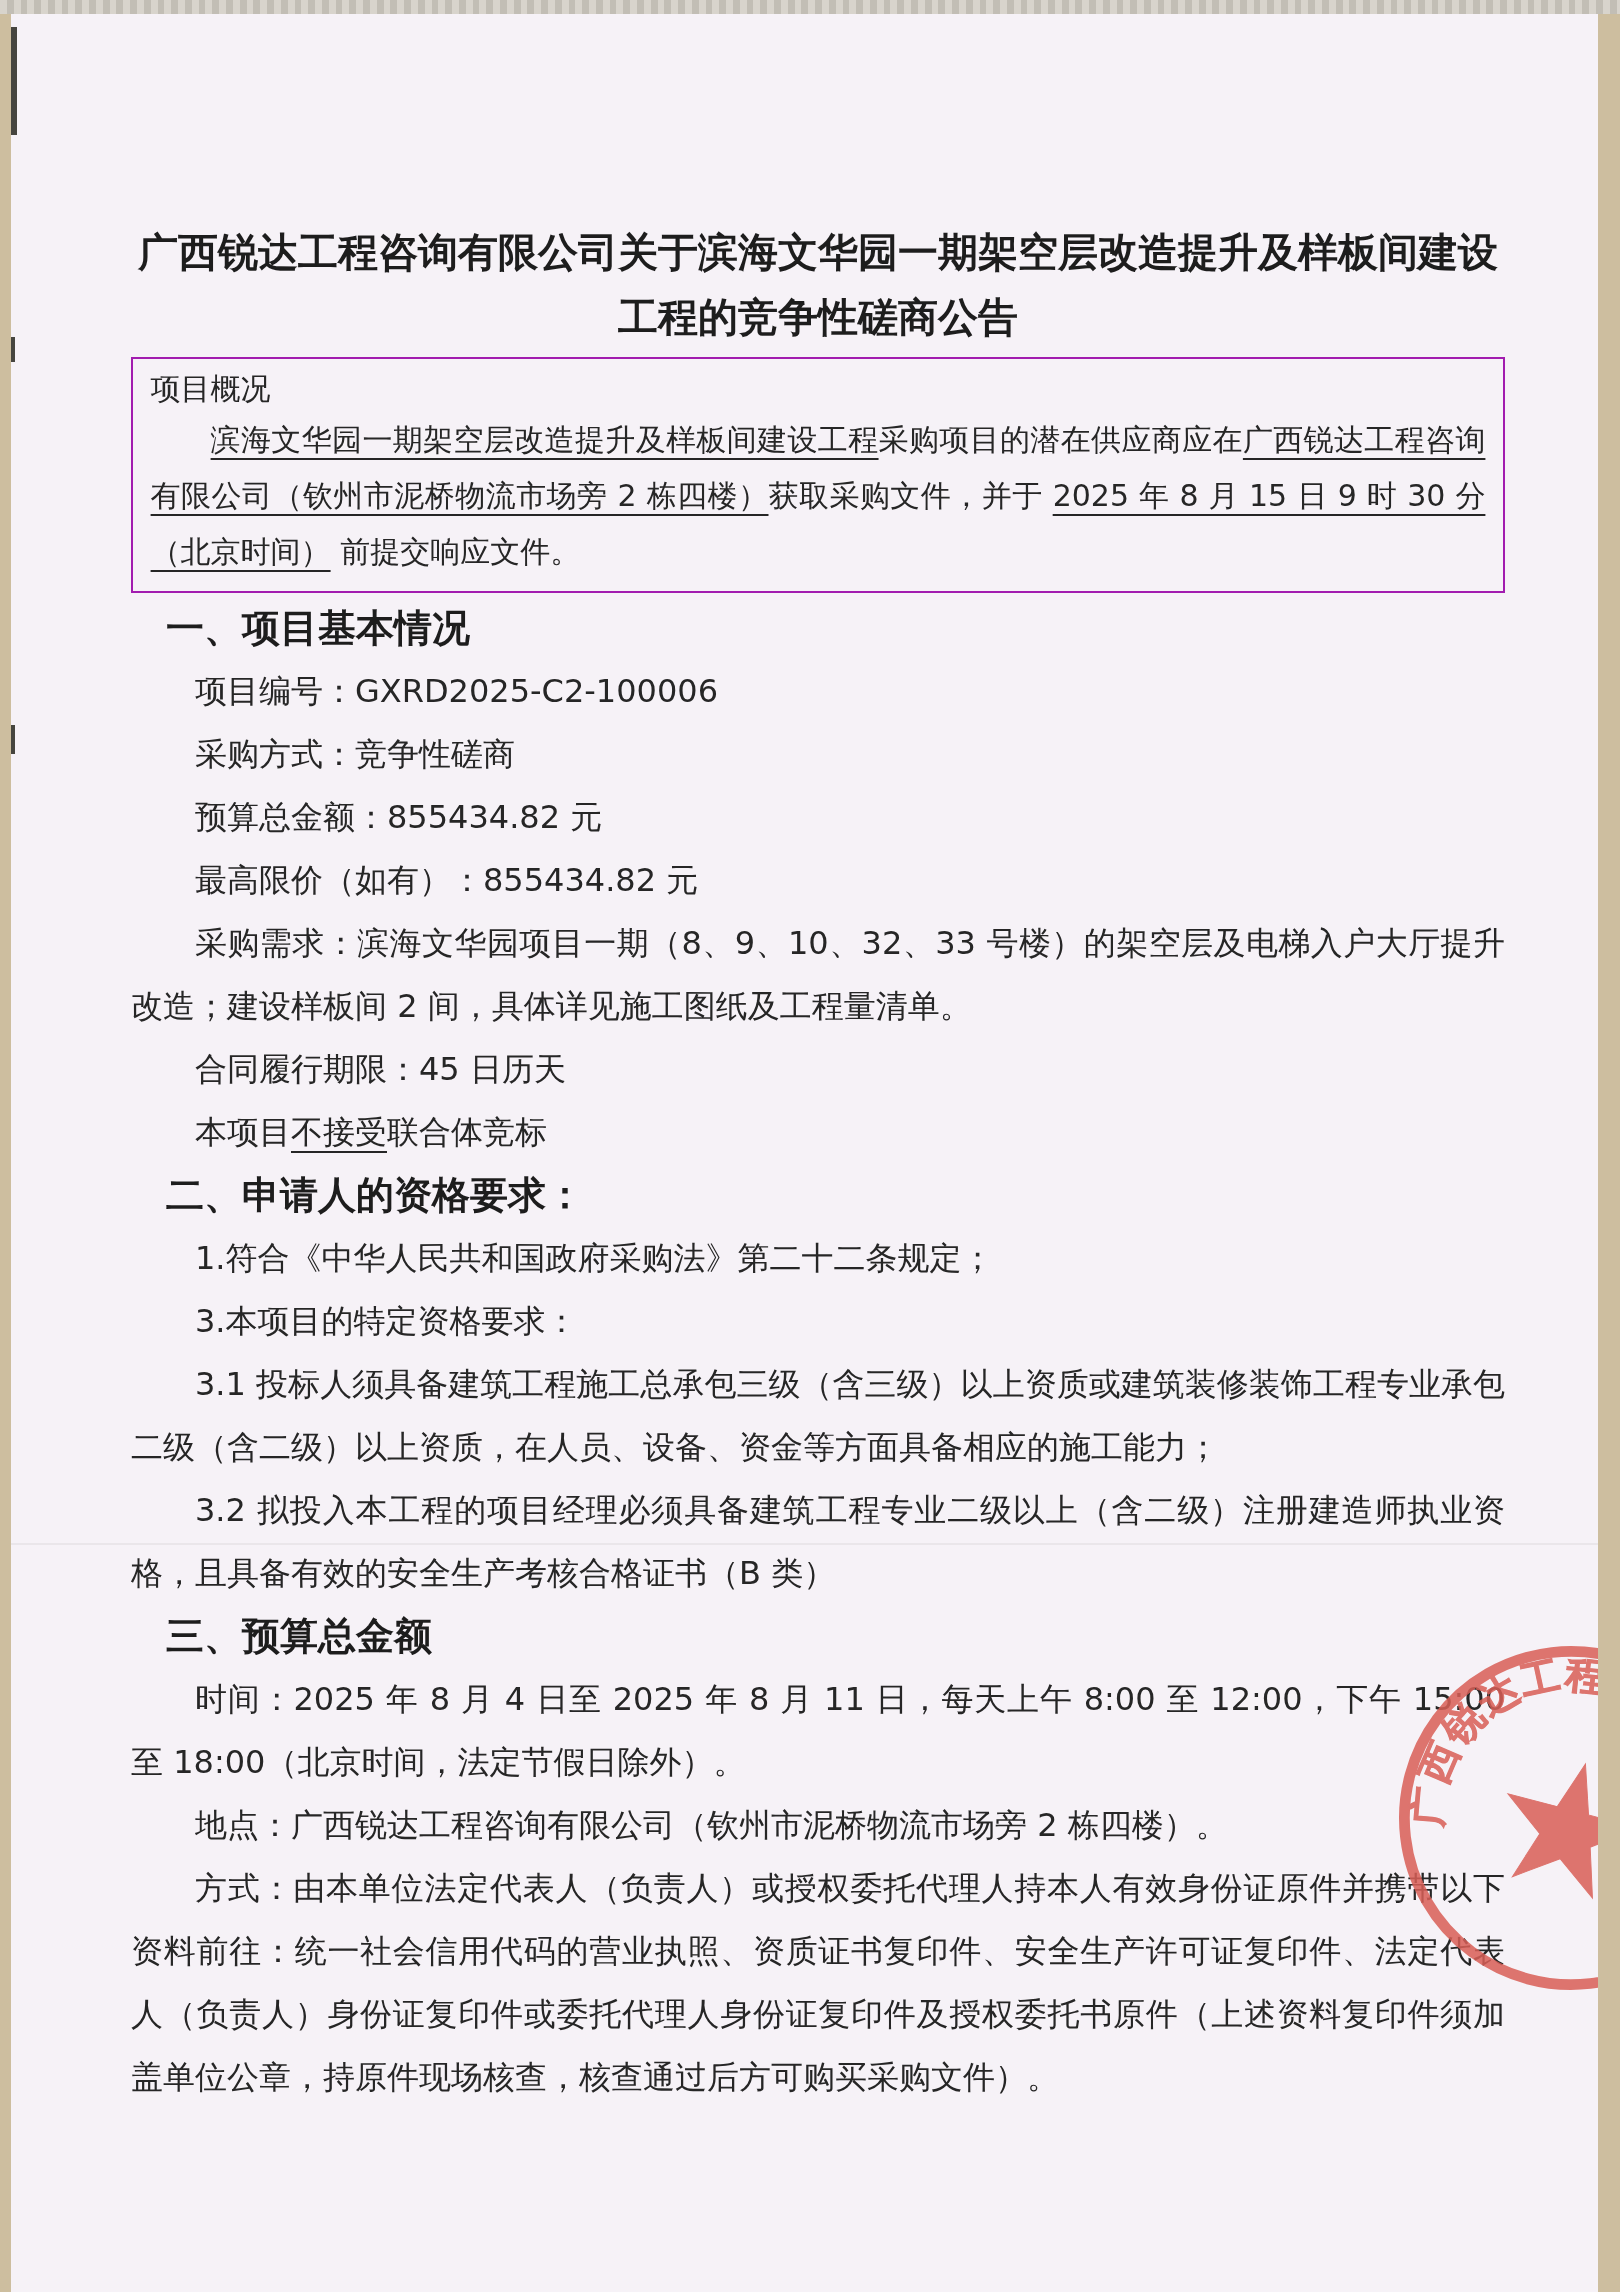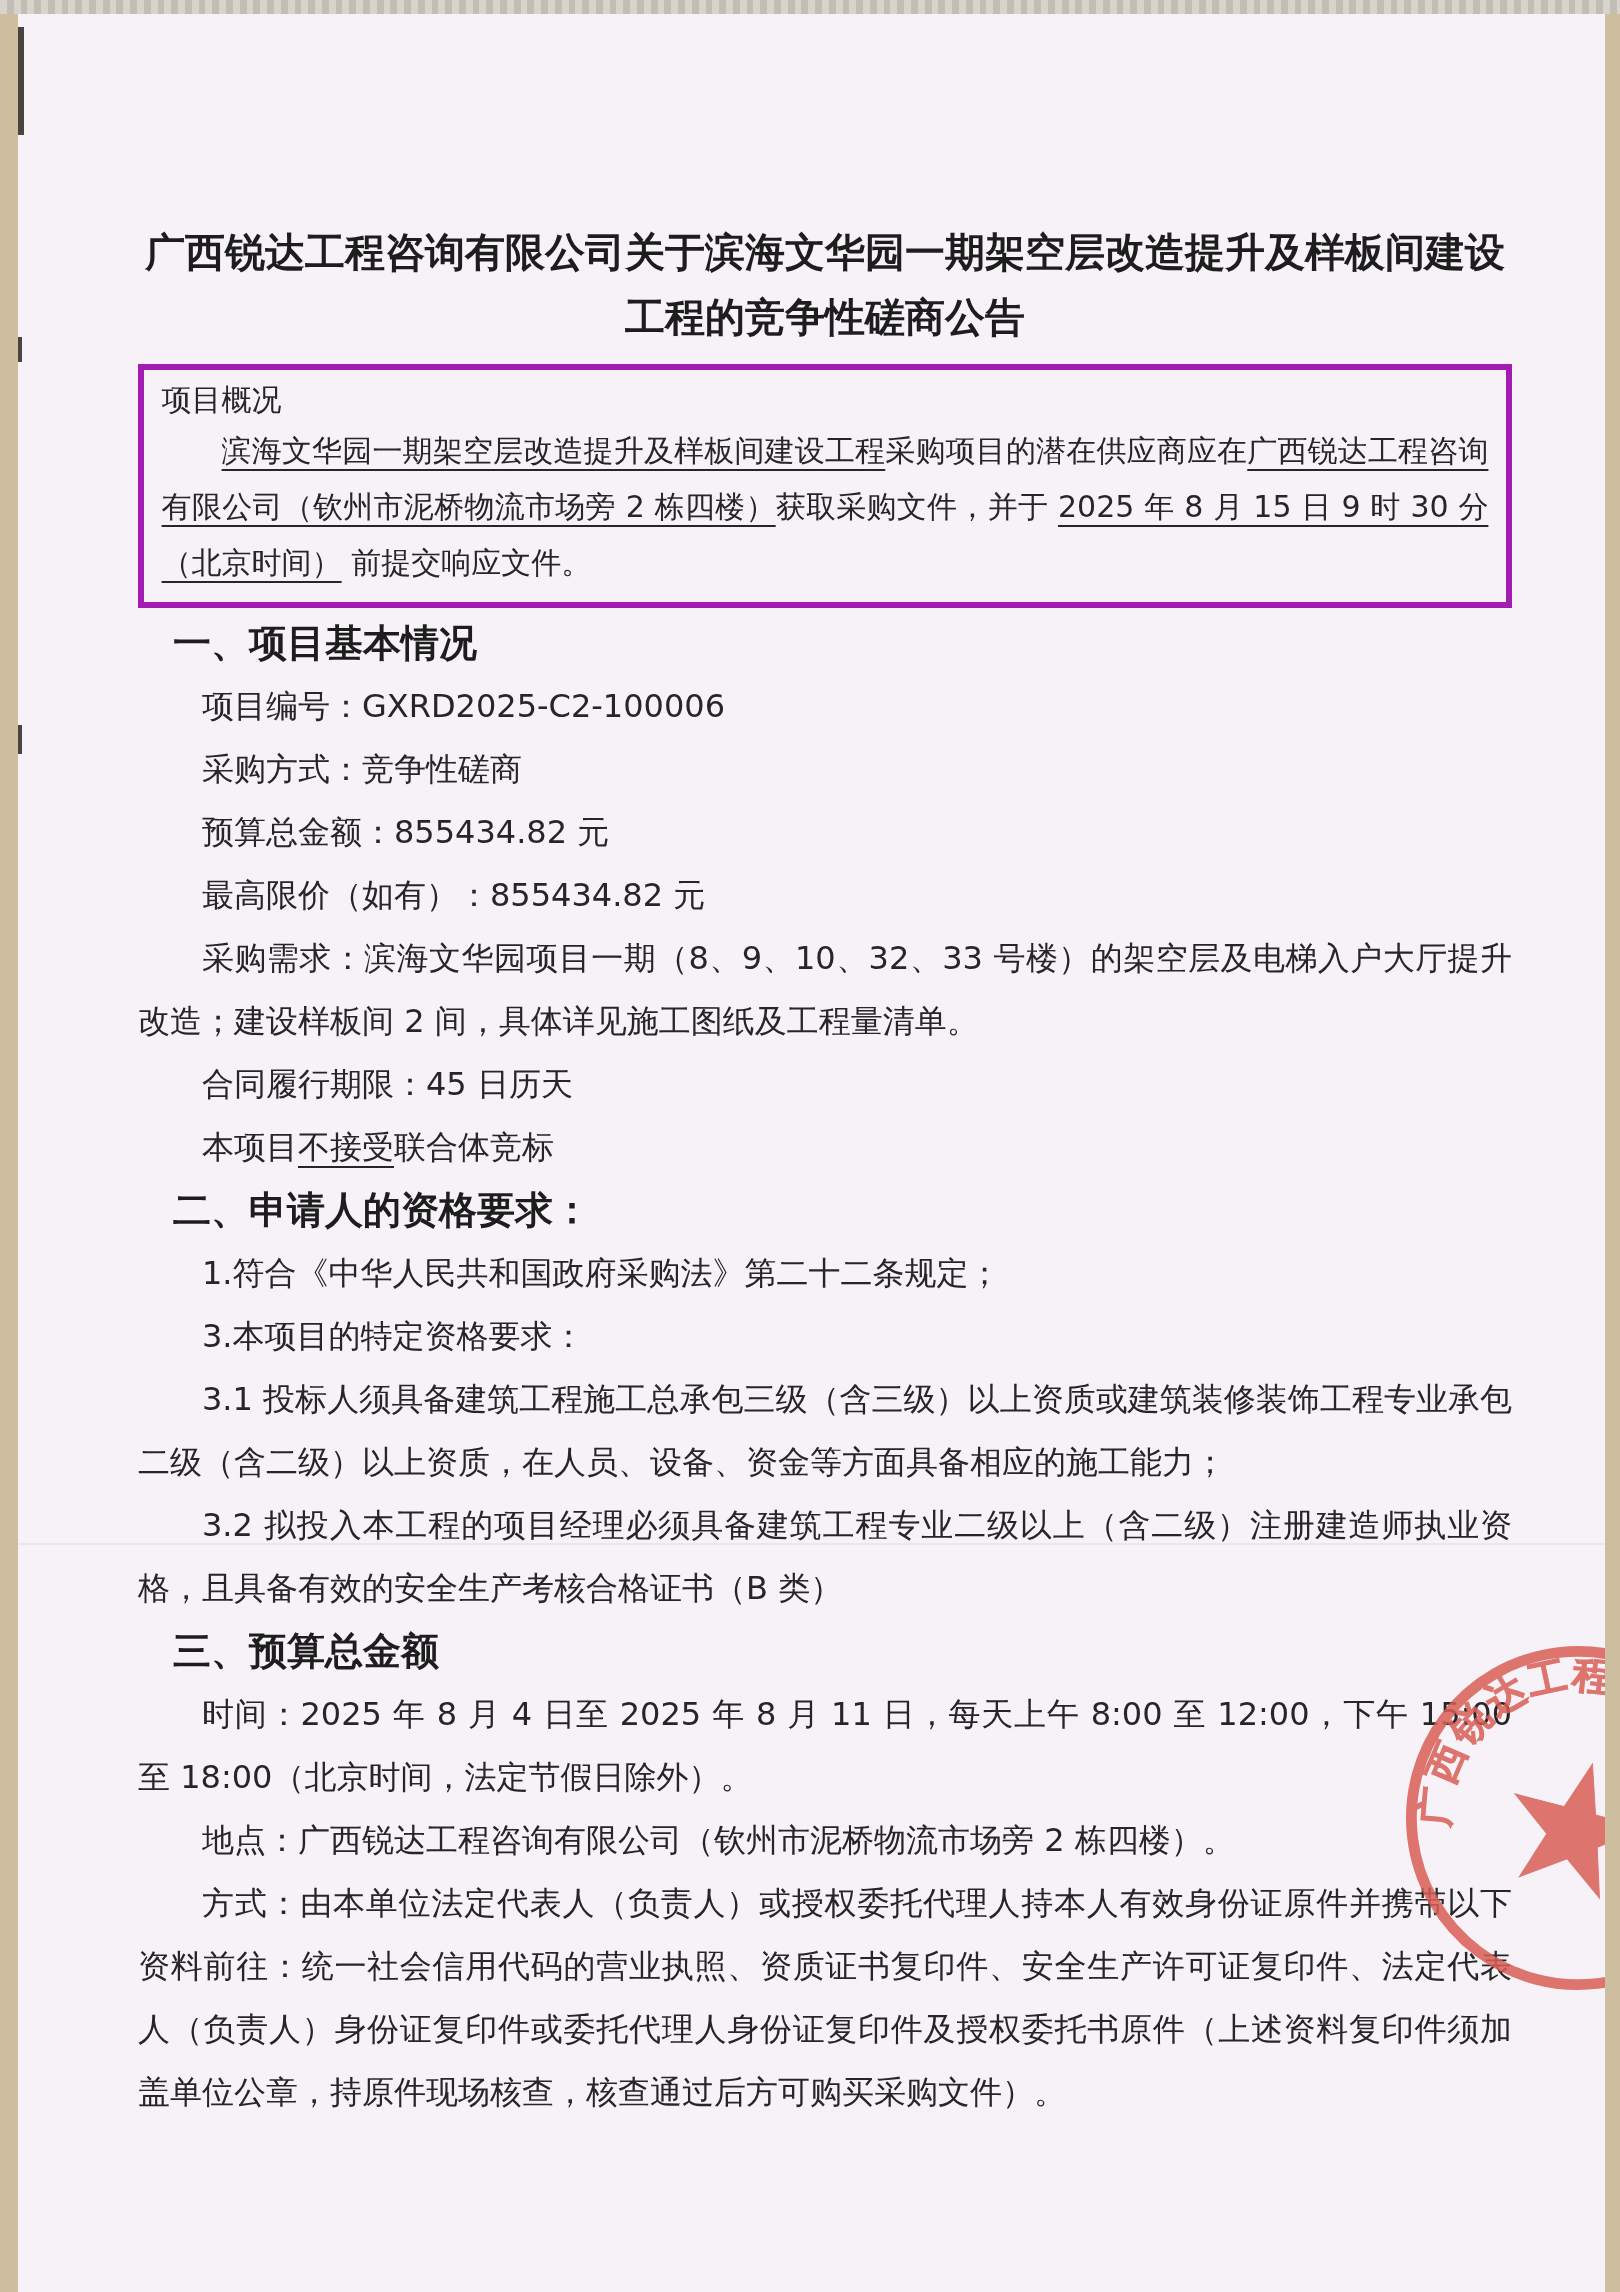--- a/index.html
+++ b/index.html
@@ -6,32 +6,32 @@
   body{
     width:1620px;height:2293px;overflow:hidden;position:relative;
     background:#cdbe9f;
     font-family:"DejaVu Sans","Liberation Sans",sans-serif;
   }
   .scan-top{
     position:absolute;left:0;top:0;width:1620px;height:13.7px;
     background:repeating-linear-gradient(90deg,#d8d4cc 0 6.9px,#c2beb5 6.9px 13.7px);
   }
   .paper{
-    position:absolute;left:18px;top:13.7px;width:1587px;height:2279px;
+    position:absolute;left:11px;top:13.7px;width:1587px;height:2279px;
     background:#f6f2f7;overflow:hidden;color:#262626;
   }
   .edge-mark{position:absolute;background:#46453f;}
   .content{padding:0 93px 0 120px;}
   .doc-title{
     margin-top:206px;text-align:center;font-weight:bold;
     font-size:40px;line-height:65px;color:#1d1d1d;
   }
   .doc-title span{display:block;}
   .overview-box{
-    border:6px solid #a21caf;margin-top:14px;
+    border:2px solid #a21caf;margin-top:7px;
     padding:5.9px 17.6px 11.8px 17.6px;
   }
   .overview-heading{font-size:30px;line-height:47px;margin:0;}
   .overview-para{
     font-size:30px;line-height:56px;margin:0;
     text-indent:2em;text-align:justify;
   }
   p{margin:0;}
   .sec{
     font-weight:bold;font-size:38px;line-height:63px;

